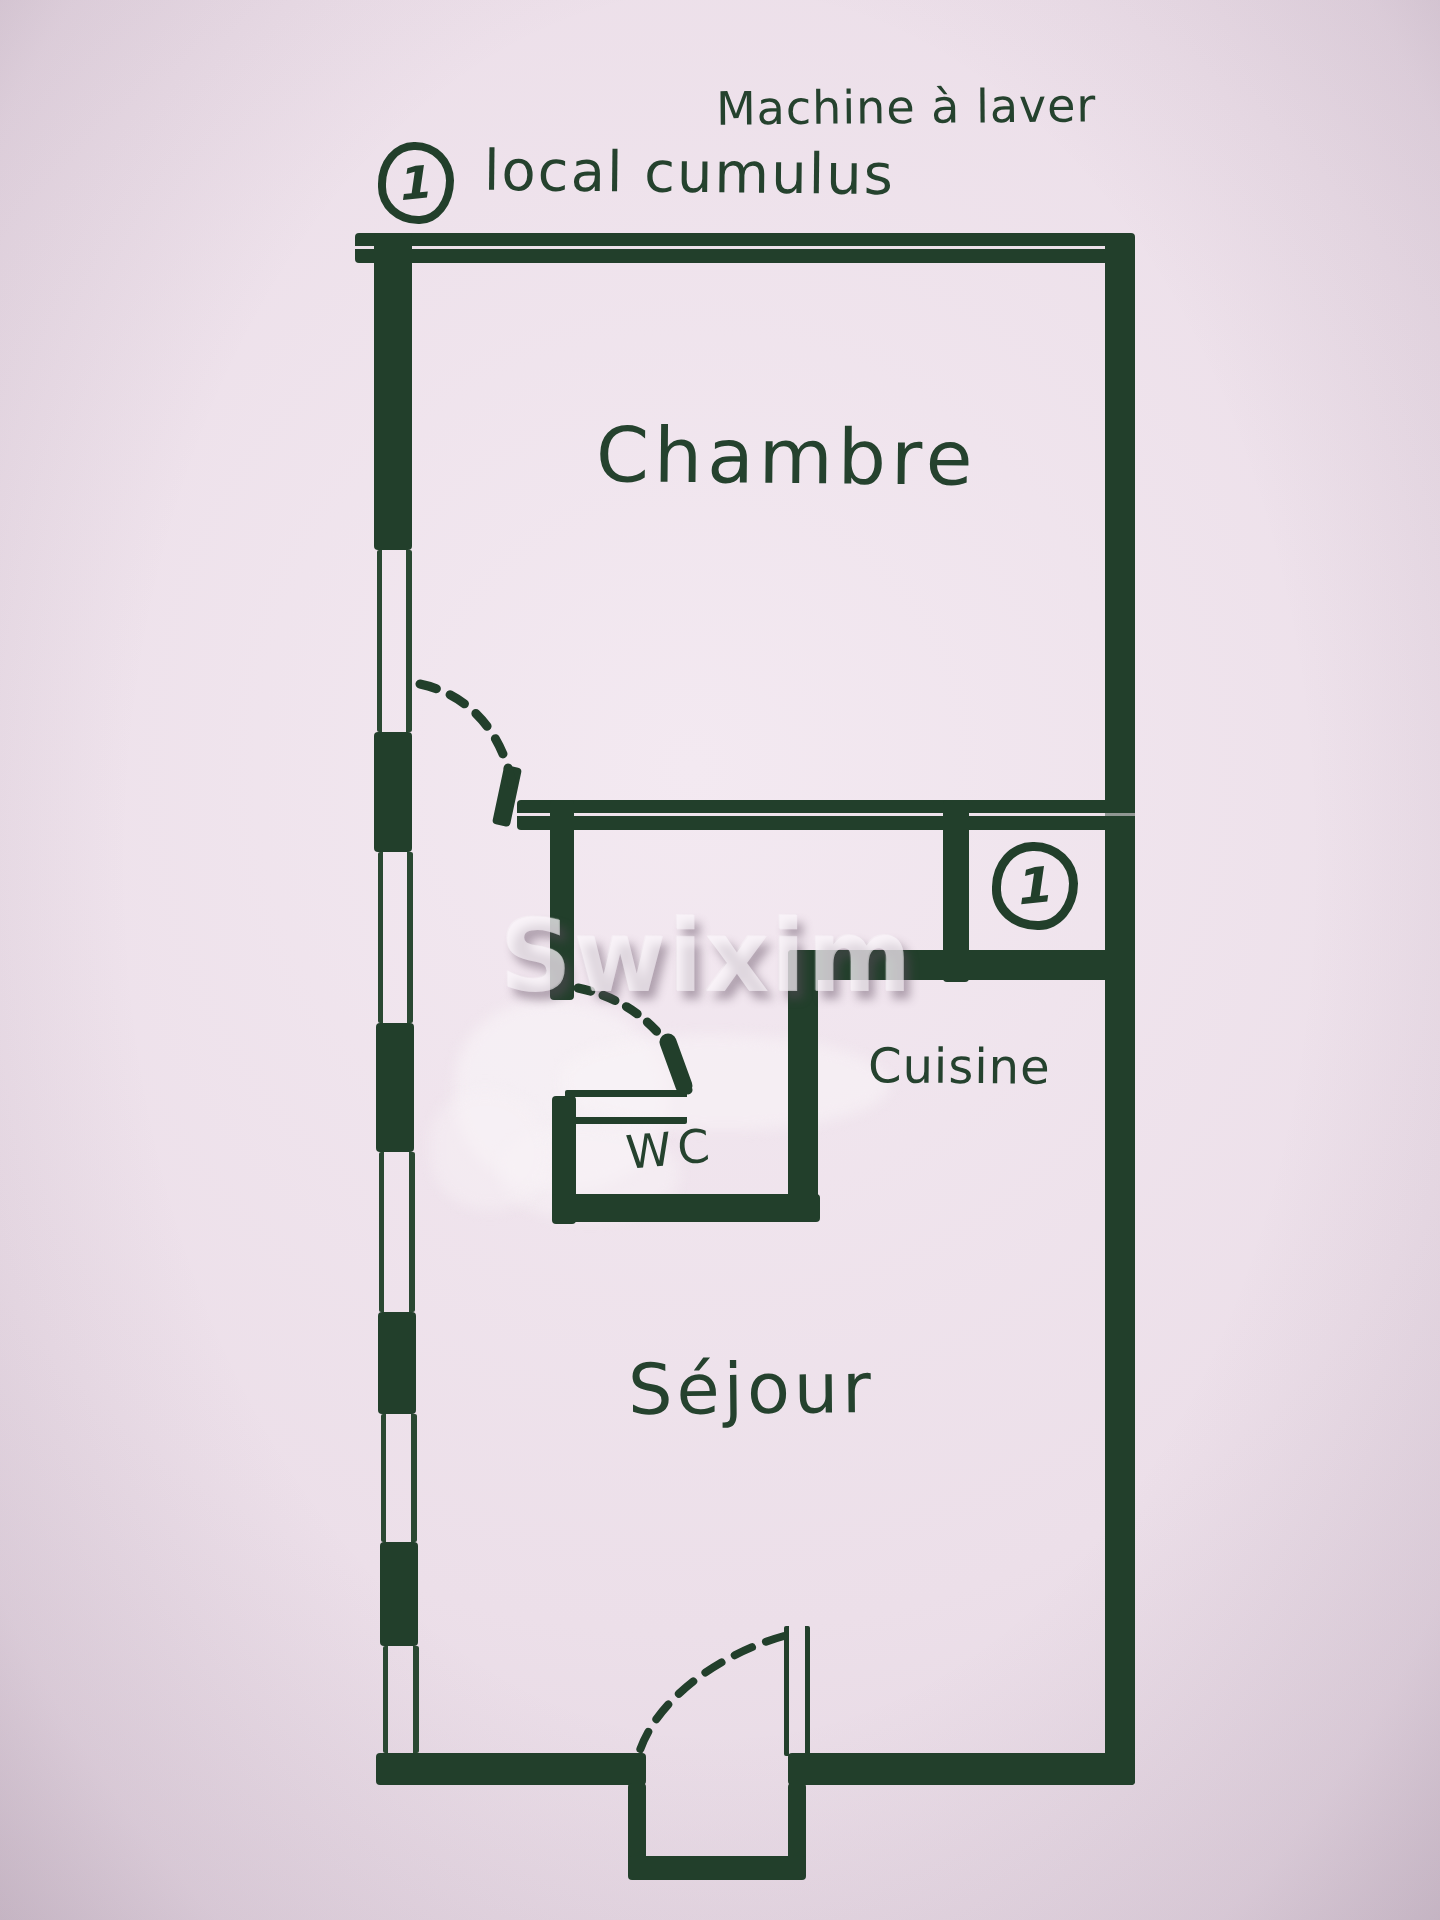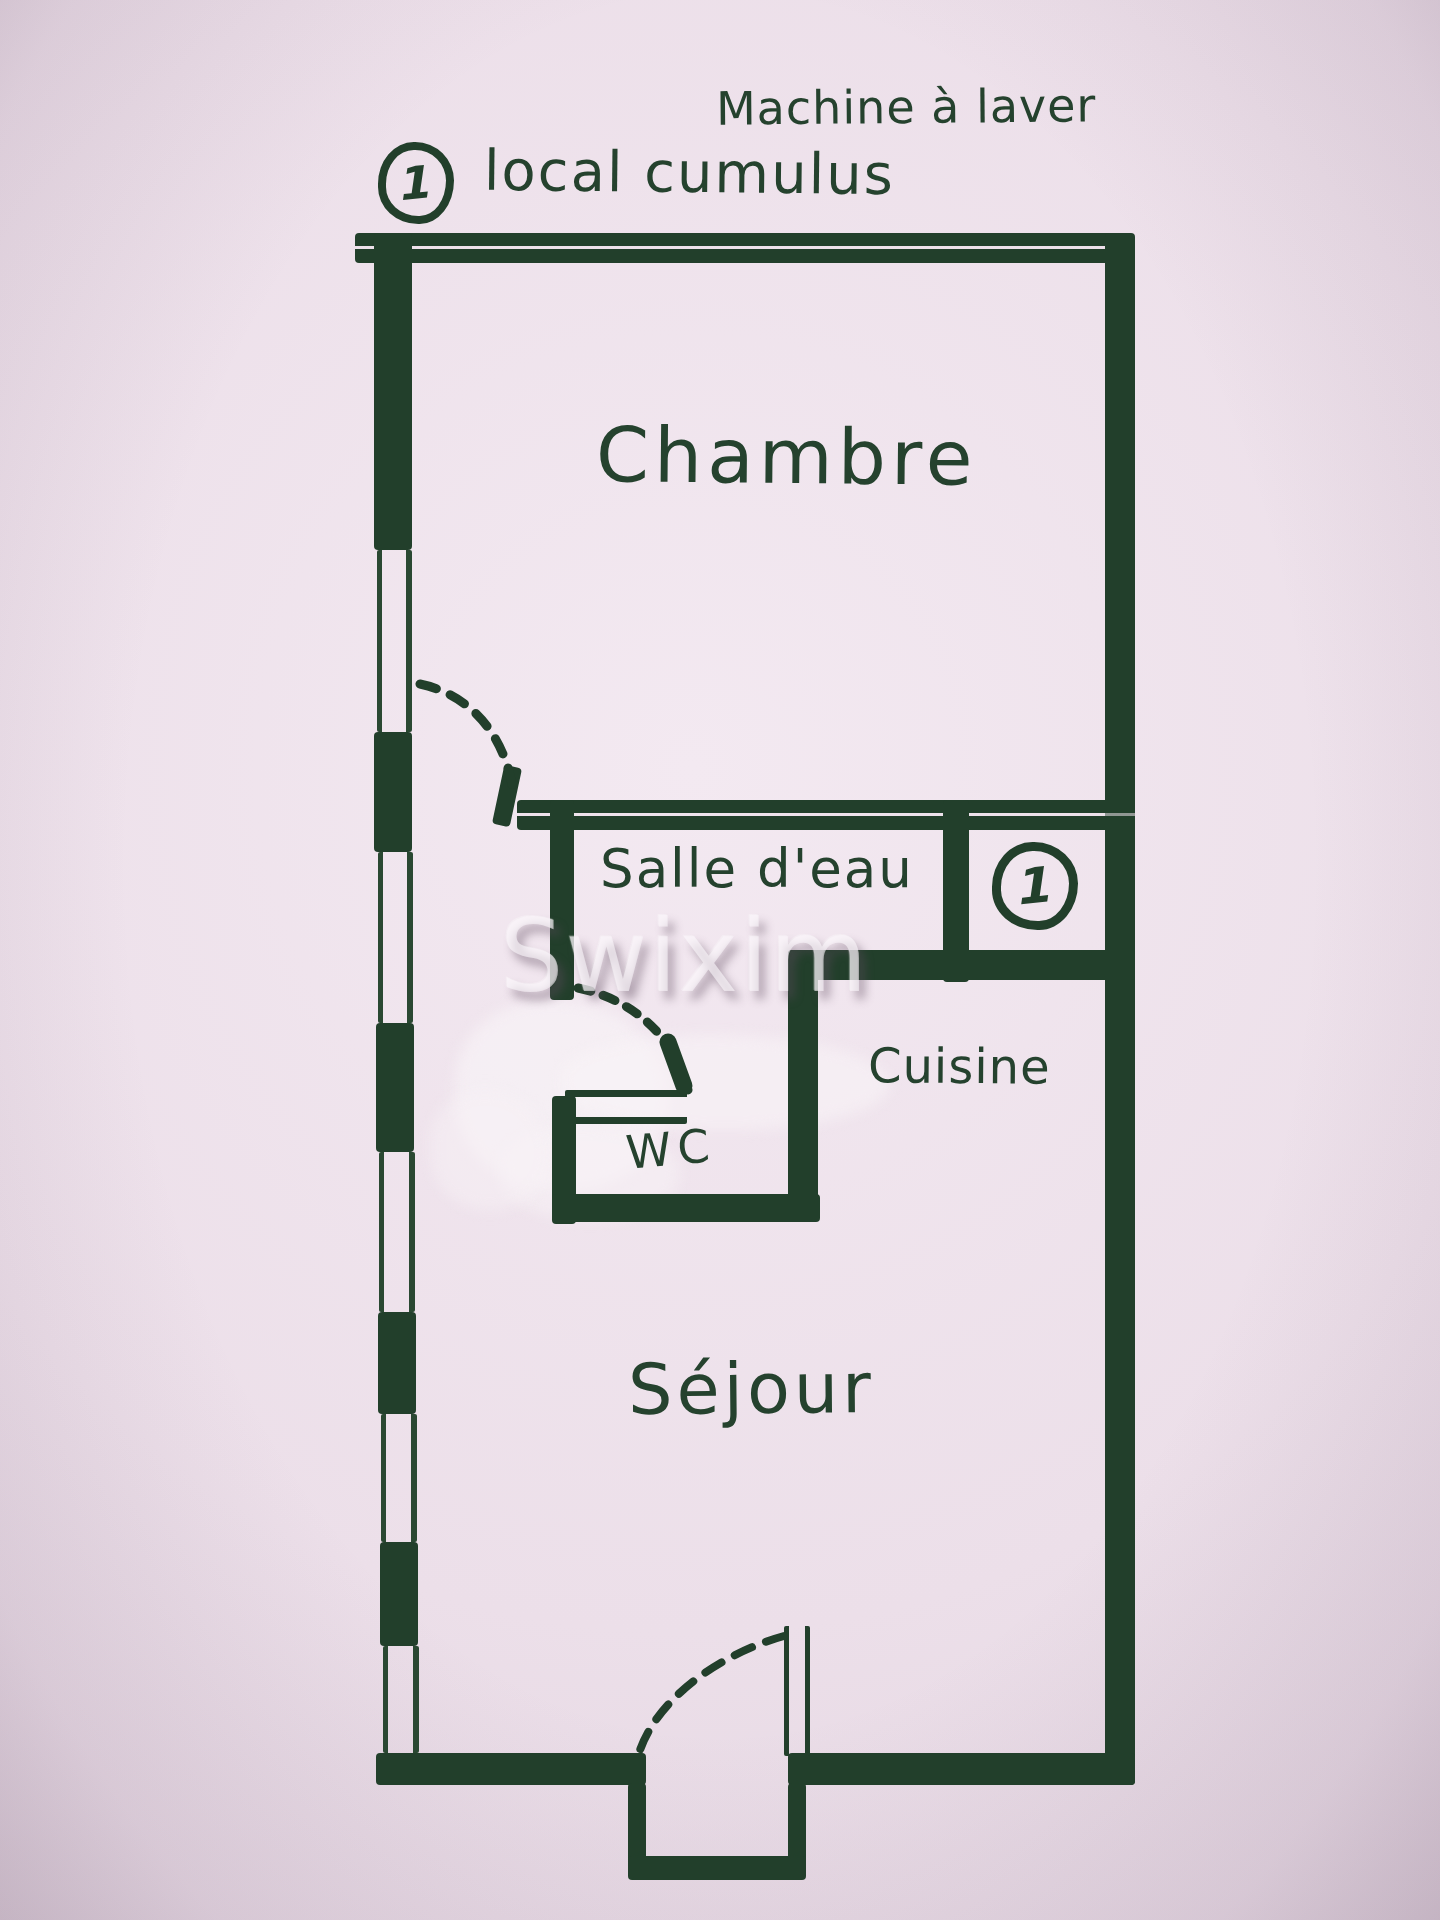--- a/index.html
+++ b/index.html
@@ -14,21 +14,21 @@
   .wall-h-double{position:absolute;border-radius:4px;
     background:linear-gradient(to bottom,#223f2b 0 42%, rgba(236,223,233,0.55) 42% 55%, #223f2b 55% 100%);}
   .window-seg{position:absolute;background:transparent;border-left:5px solid #2a4832;border-right:6px solid #2a4832;border-radius:2px;}
   .double-line-h{position:absolute;background:transparent;border-top:7px solid #223f2b;border-bottom:7px solid #223f2b;border-radius:2px;}
   .double-line-v{position:absolute;background:transparent;border-left:5px solid #223f2b;border-right:5px solid #223f2b;border-radius:2px;}
   .patch{position:absolute;pointer-events:none;filter:blur(7px);border-radius:45% 55% 50% 50%;}
   .badge{position:absolute;border:8px solid #223f2b;border-radius:48% 52% 46% 54%/52% 48% 54% 46%;
     display:flex;align-items:center;justify-content:center;color:#223f2b;}
   .badge span{display:inline-block;transform:skewX(-14deg) rotate(-6deg);font-weight:bold;}
   .hand{position:absolute;color:#25422e;white-space:nowrap;}
-  .watermark{position:absolute;font-weight:normal;color:rgba(250,245,250,0.62);
+  .watermark{position:absolute;font-weight:bold;color:rgba(250,245,250,0.62);
     text-shadow:6px 8px 10px rgba(95,75,95,0.45), -1px -1px 1px rgba(255,255,255,0.35);
     letter-spacing:2px;}
   svg.overlay{position:absolute;left:0;top:0;pointer-events:none;}
 </style>
 </head>
 <body>
 
 <div class="canvas">
   <div class="vignette"></div>
 
@@ -82,19 +82,18 @@
     <span style="font-size:46px;">1</span>
   </div>
   <div class="badge" style="left:992px;top:842px;width:68px;height:70px;border-width:9px;">
     <span style="font-size:50px;">1</span>
   </div>
 
   <div class="hand" style="left:716px;top:80px;font-size:46px;letter-spacing:1px;transform:rotate(-0.5deg);">Machine à laver</div>
   <div class="hand" style="left:484px;top:140px;font-size:56px;letter-spacing:2px;transform:rotate(0.6deg);">local cumulus</div>
 
   <div class="hand" style="left:596px;top:412px;font-size:76px;letter-spacing:5px;transform:rotate(0.5deg);">Chambre</div>
-  <div class="hand" style="left:600px;top:838px;font-size:53px;letter-spacing:2px;">Salle d'eau</div>
   <div class="hand" style="left:868px;top:1038px;font-size:48px;letter-spacing:1px;transform:rotate(0.4deg);">Cuisine</div>
   <div class="hand" style="left:626px;top:1122px;font-size:46px;letter-spacing:6px;transform:rotate(-5deg);">WC</div>
   <div class="hand" style="left:628px;top:1348px;font-size:70px;letter-spacing:4px;transform:rotate(-0.5deg);">Séjour</div>
 
   <div class="watermark" style="left:500px;top:898px;font-size:100px;">Swixim</div>
 </div>
 
 </body></html>

